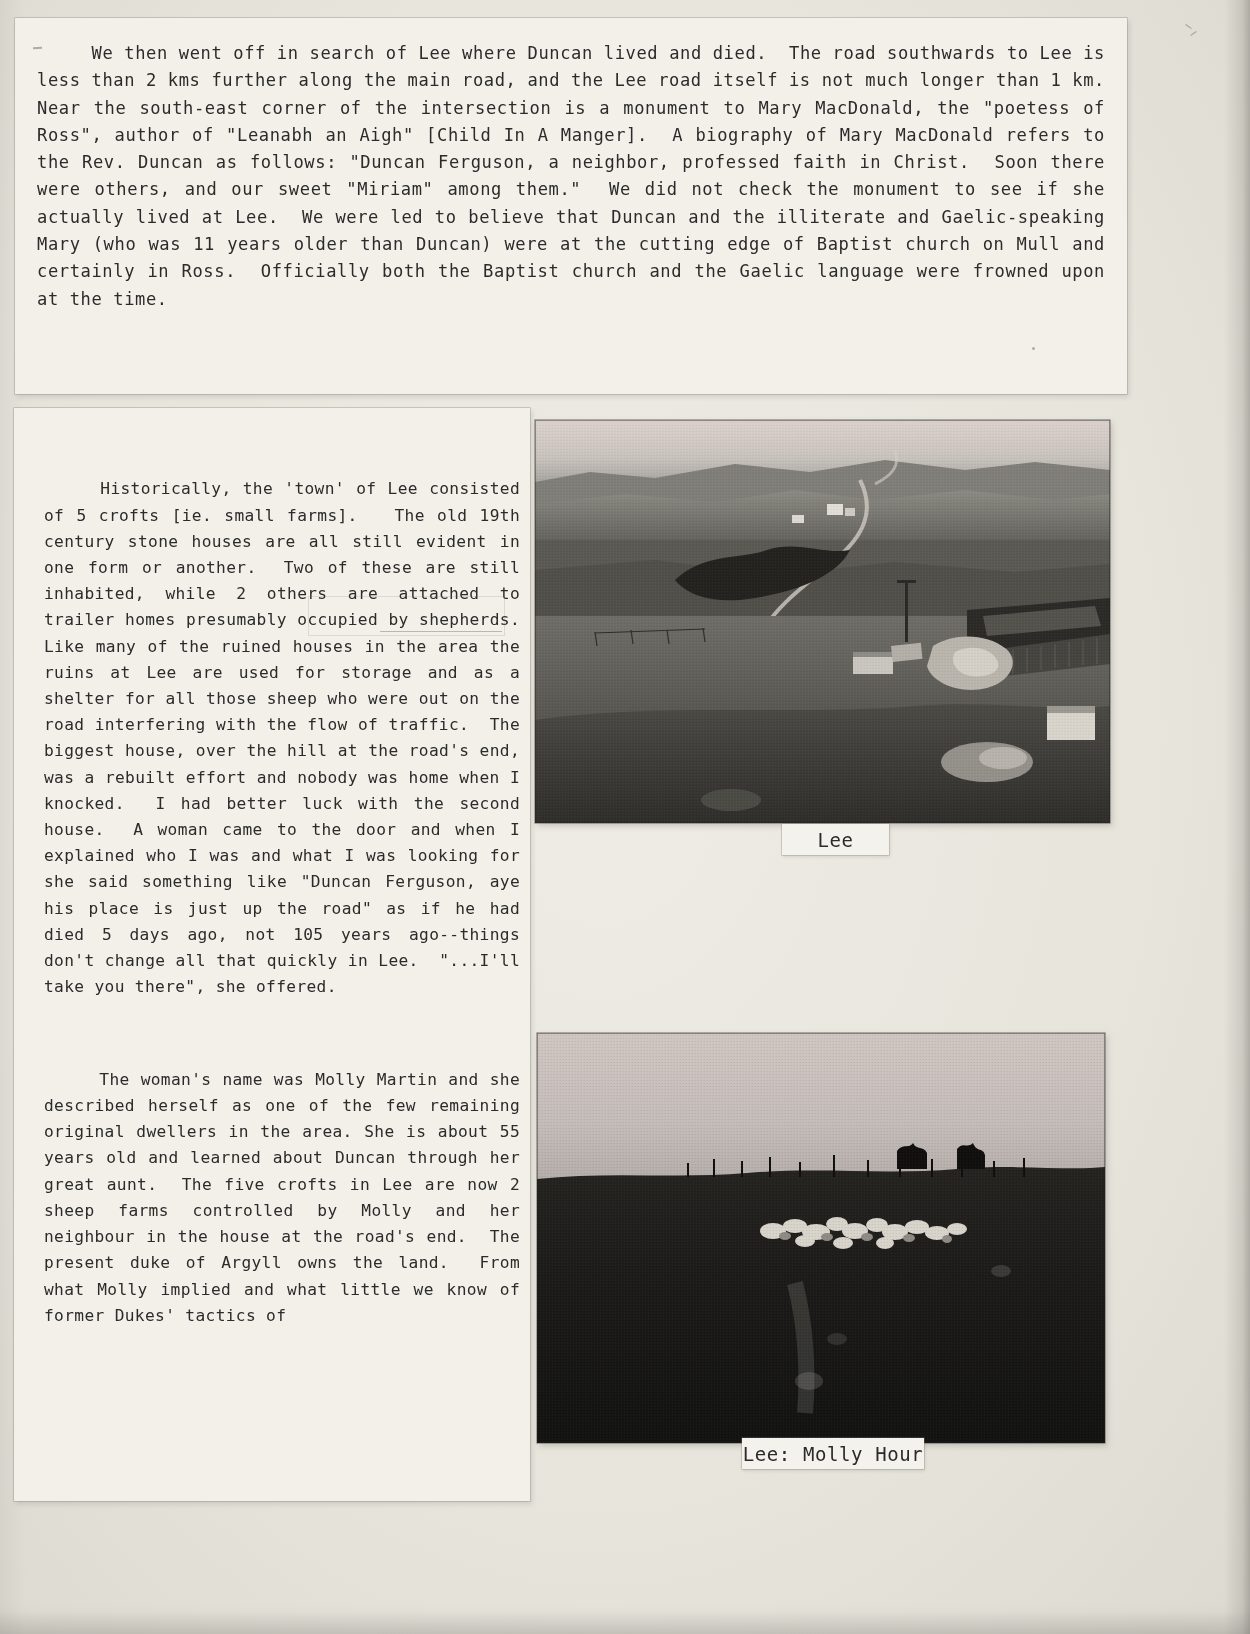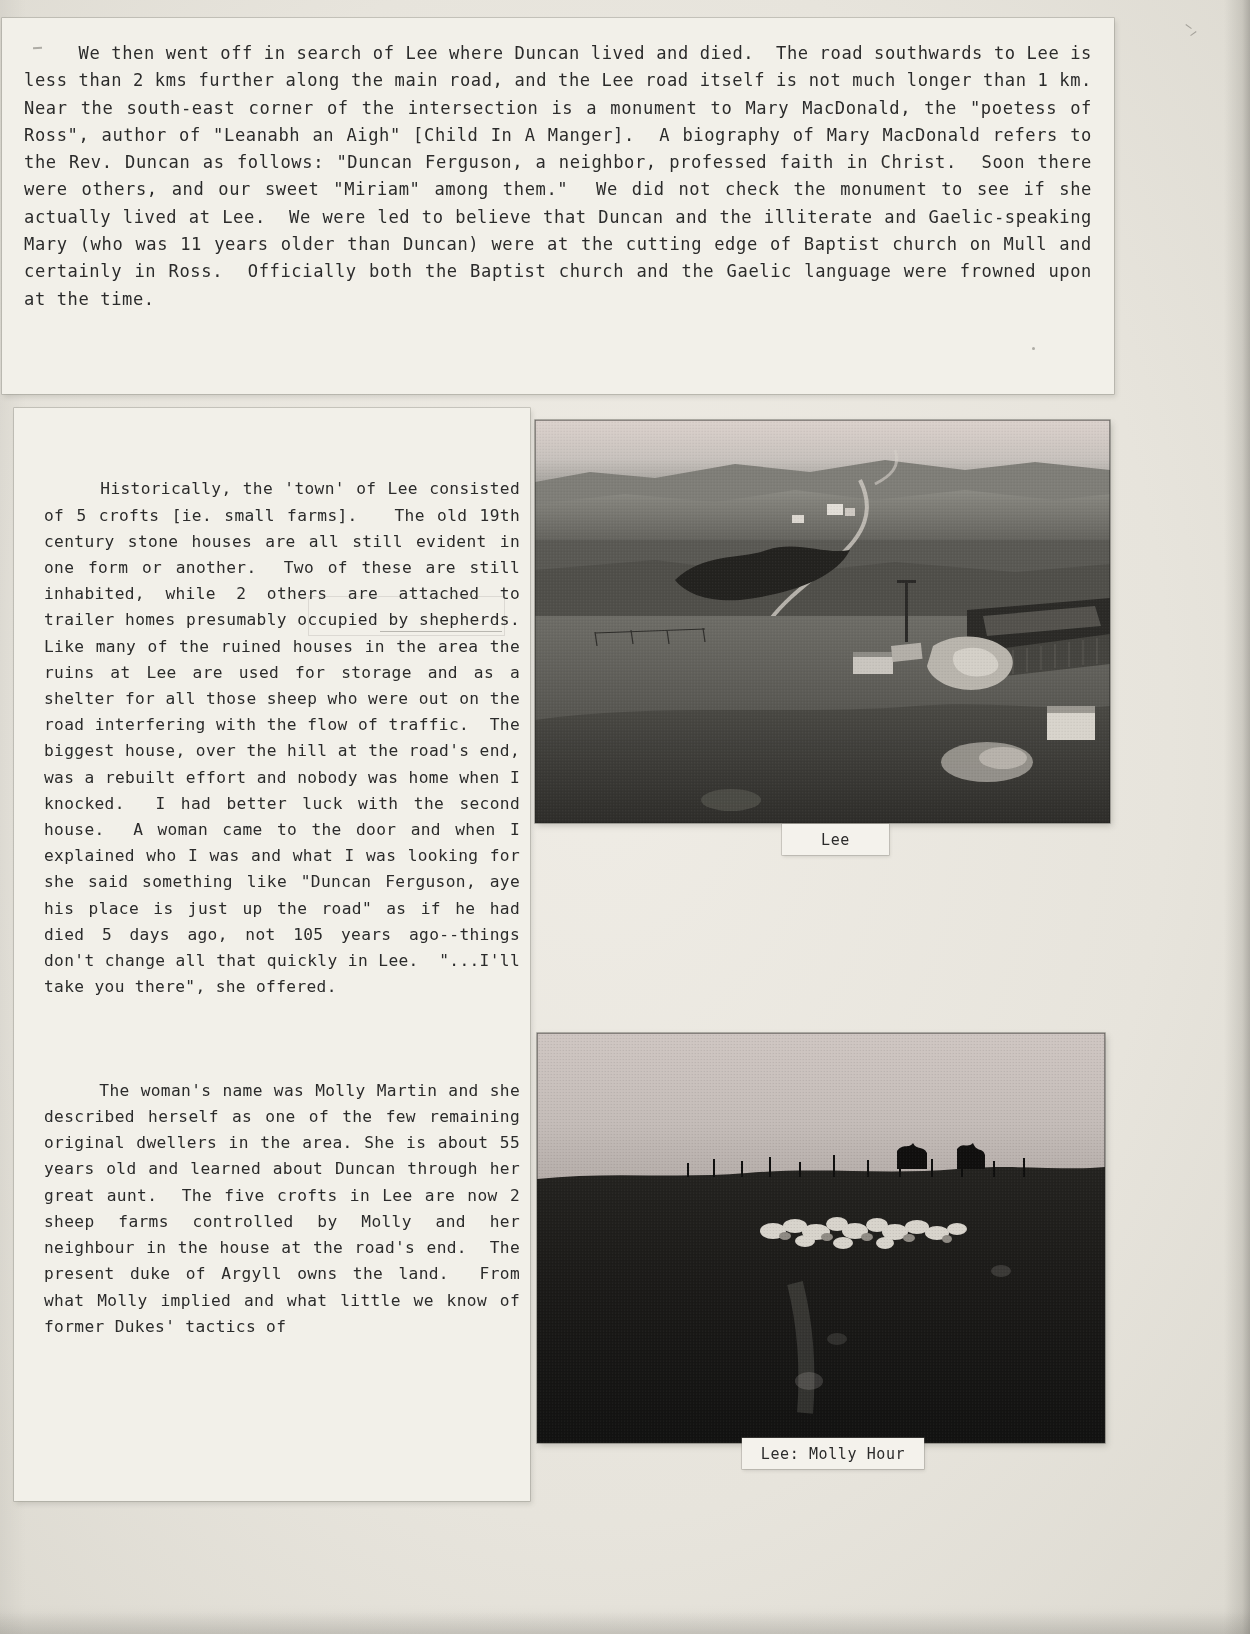--- a/index.html
+++ b/index.html
@@ -45,21 +45,21 @@
   }
 
   
   .pasted {
     position: absolute;
     background: #f2f0e9;
     box-shadow: 0 0 0 0.6px rgba(130,128,120,0.55), 2px 3px 5px rgba(90,88,80,0.18);
   }
 
   #block-top {
-    left: 2px;
+    left: 15px;
     top: 18px;
     width: 1112px;
     height: 376px;
     padding: 22px 22px 18px 22px;
     box-sizing: border-box;
   }
 
   #block-left {
     left: 14px;
     top: 408px;
@@ -82,40 +82,40 @@
     text-align: justify;
   }
 
   .col-text {
     font-size: 16.2px;
     line-height: 26.2px;
     letter-spacing: 0.35px;
     text-align: justify;
   }
   .col-text p { margin: 0; }
-  .col-text p.gap { margin-top: 25px; }
+  .col-text p.gap { margin-top: 14px; }
 
   
   .photo {
     position: absolute;
     box-shadow: 0 0 0 0.7px rgba(60,58,54,0.5), 2px 3px 6px rgba(80,78,72,0.25);
     overflow: hidden;
   }
   #photo-1 { left: 535px; top: 420px; width: 575px; height: 403px; }
   #photo-2 { left: 537px; top: 1033px; width: 568px; height: 410px; }
 
   .photo svg { display: block; width: 100%; height: 100%; }
 
   
   .caption {
     position: absolute;
     background: #f4f2ec;
     box-shadow: 0 0 0 0.6px rgba(130,128,120,0.5), 1px 2px 3px rgba(90,88,80,0.16);
     font-family: "DejaVu Sans Mono", monospace;
-    font-size: 15px;
+    font-size: 19px;
     letter-spacing: 0.6px;
     color: #2b2b2b;
     display: flex;
     align-items: center;
     justify-content: center;
   }
   #caption-1 { left: 782px; top: 824px; width: 107px; height: 31px; }
   #caption-2 { left: 742px; top: 1438px; width: 182px; height: 31px; }
 
   

